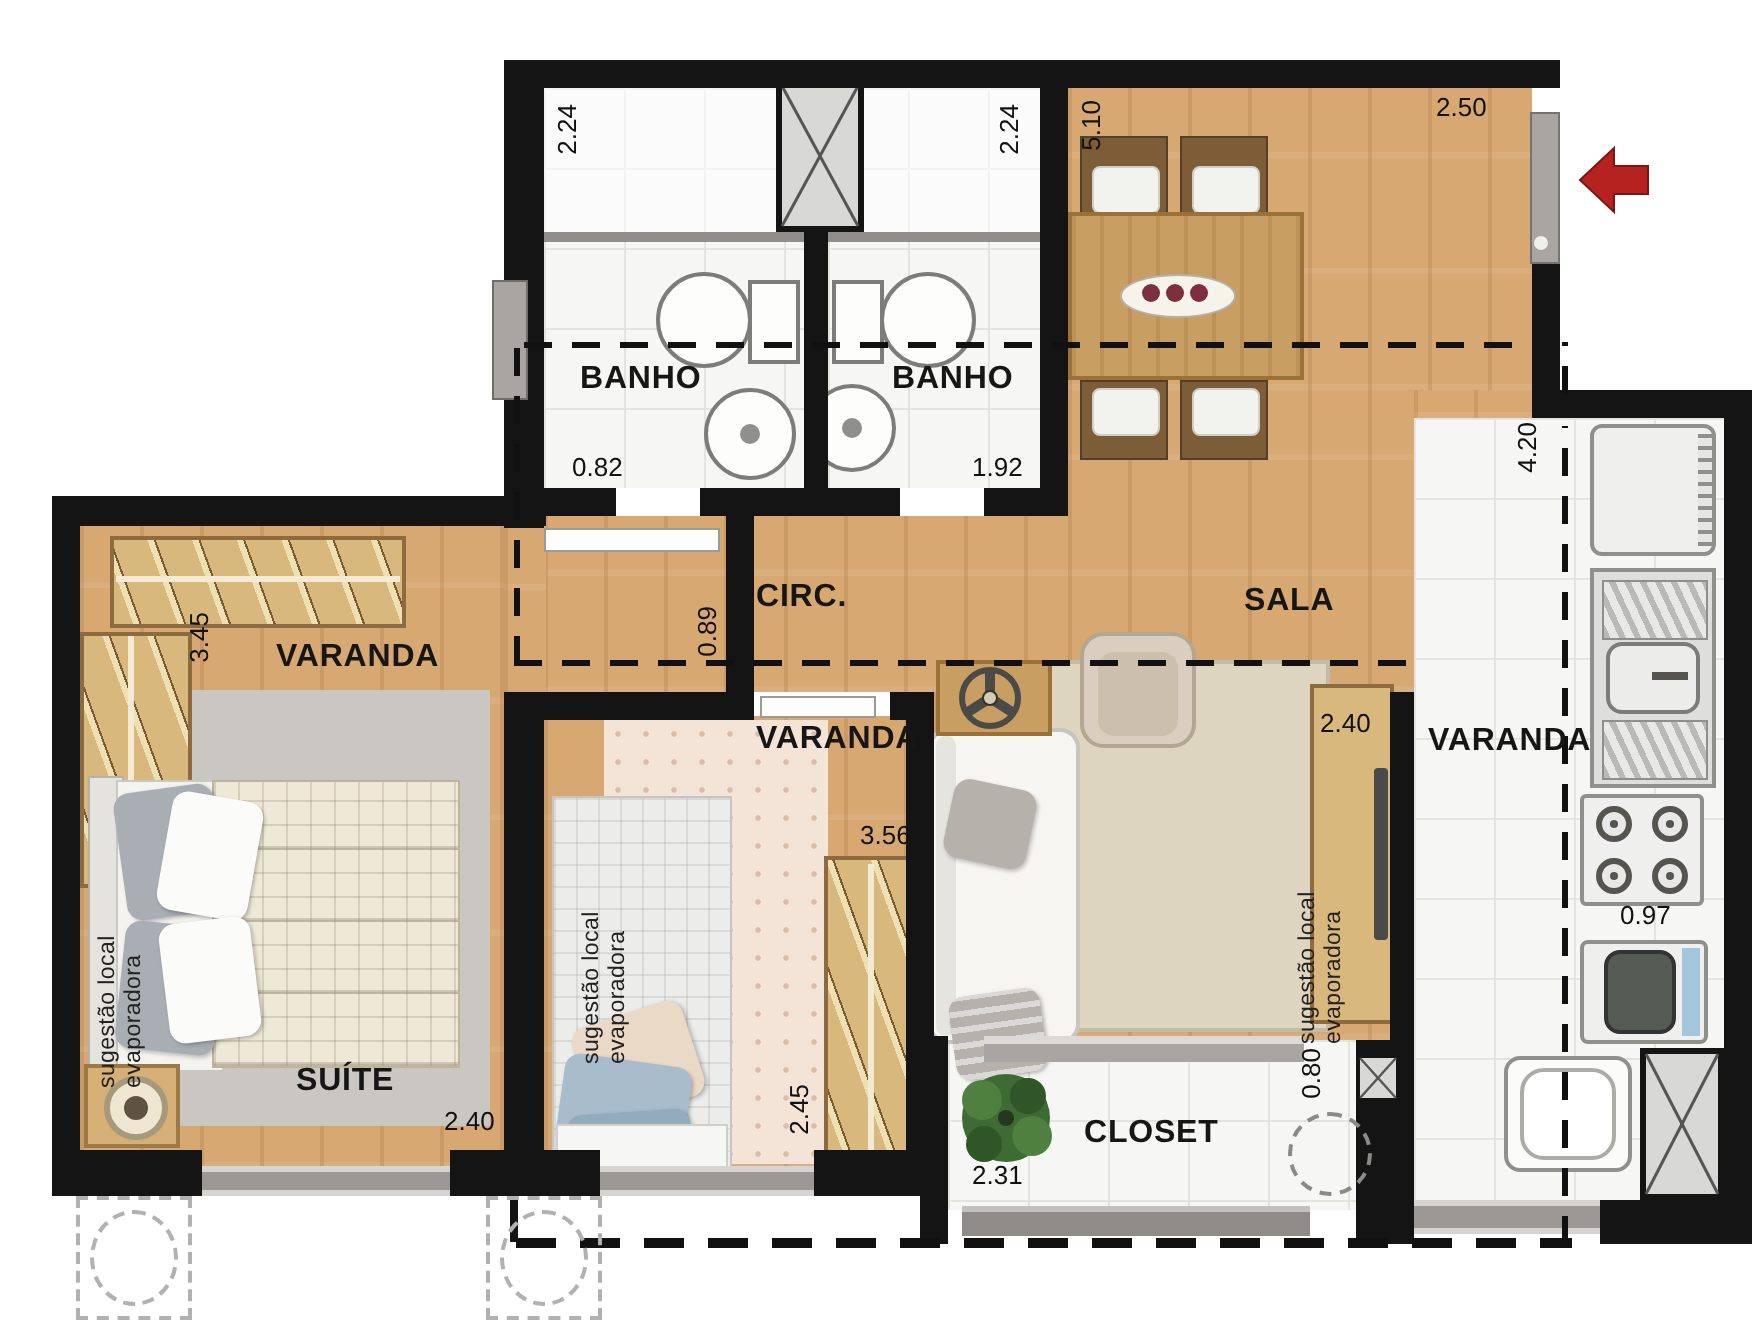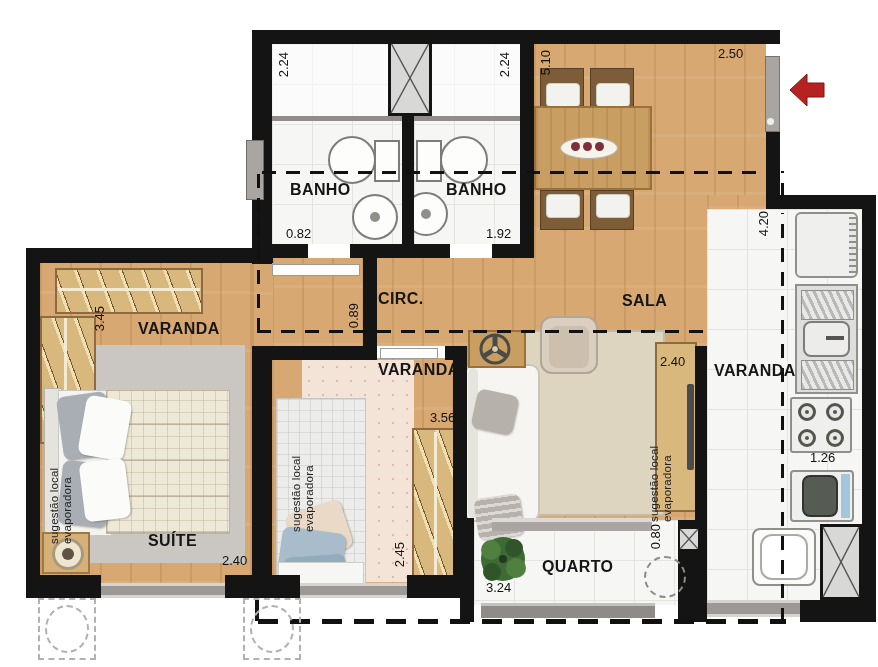--- a/index.html
+++ b/index.html
@@ -243,38 +243,38 @@
   </svg>
 
   <div class="a rlabel" style="left:290px;top:181px">BANHO</div>
   <div class="a rlabel" style="left:446px;top:181px">BANHO</div>
   <div class="a rlabel" style="left:378px;top:290px">CIRC.</div>
   <div class="a rlabel" style="left:622px;top:292px">SALA</div>
   <div class="a rlabel" style="left:138px;top:320px">VARANDA</div>
   <div class="a rlabel" style="left:378px;top:361px">VARANDA</div>
   <div class="a rlabel" style="left:148px;top:532px">SUÍTE</div>
   <div class="a rlabel" style="left:714px;top:362px">VARANDA</div>
-  <div class="a rlabel" style="left:542px;top:558px">QUARTO</div>
+  <div class="a rlabel" style="left:542px;top:558px">CLOSET</div>
 
   <div class="a dim v" style="left:276px;top:52px">2.24</div>
   <div class="a dim v" style="left:497px;top:52px">2.24</div>
   <div class="a dim v" style="left:538px;top:50px">5.10</div>
   <div class="a dim" style="left:718px;top:46px">2.50</div>
   <div class="a dim" style="left:286px;top:226px">0.82</div>
   <div class="a dim" style="left:486px;top:226px">1.92</div>
   <div class="a dim v" style="left:756px;top:211px">4.20</div>
   <div class="a dim v" style="left:346px;top:303px">0.89</div>
   <div class="a dim v" style="left:92px;top:306px">3.45</div>
   <div class="a dim" style="left:430px;top:410px">3.56</div>
   <div class="a dim" style="left:660px;top:354px">2.40</div>
   <div class="a dim v" style="left:392px;top:542px">2.45</div>
   <div class="a dim" style="left:222px;top:553px">2.40</div>
-  <div class="a dim" style="left:810px;top:450px">1.26</div>
+  <div class="a dim" style="left:810px;top:450px">0.97</div>
   <div class="a dim v" style="left:648px;top:524px">0.80</div>
-  <div class="a dim" style="left:486px;top:580px">3.24</div>
+  <div class="a dim" style="left:486px;top:580px">2.31</div>
 
   <div class="a note" style="left:48px;top:424px;height:120px">
     <div>sugestão local</div>
     <div>evaporadora</div>
   </div>
   <div class="a note" style="left:290px;top:428px;height:104px">
     <div>sugestão local</div>
     <div>evaporadora</div>
   </div>
   <div class="a note" style="left:648px;top:412px;height:110px">

